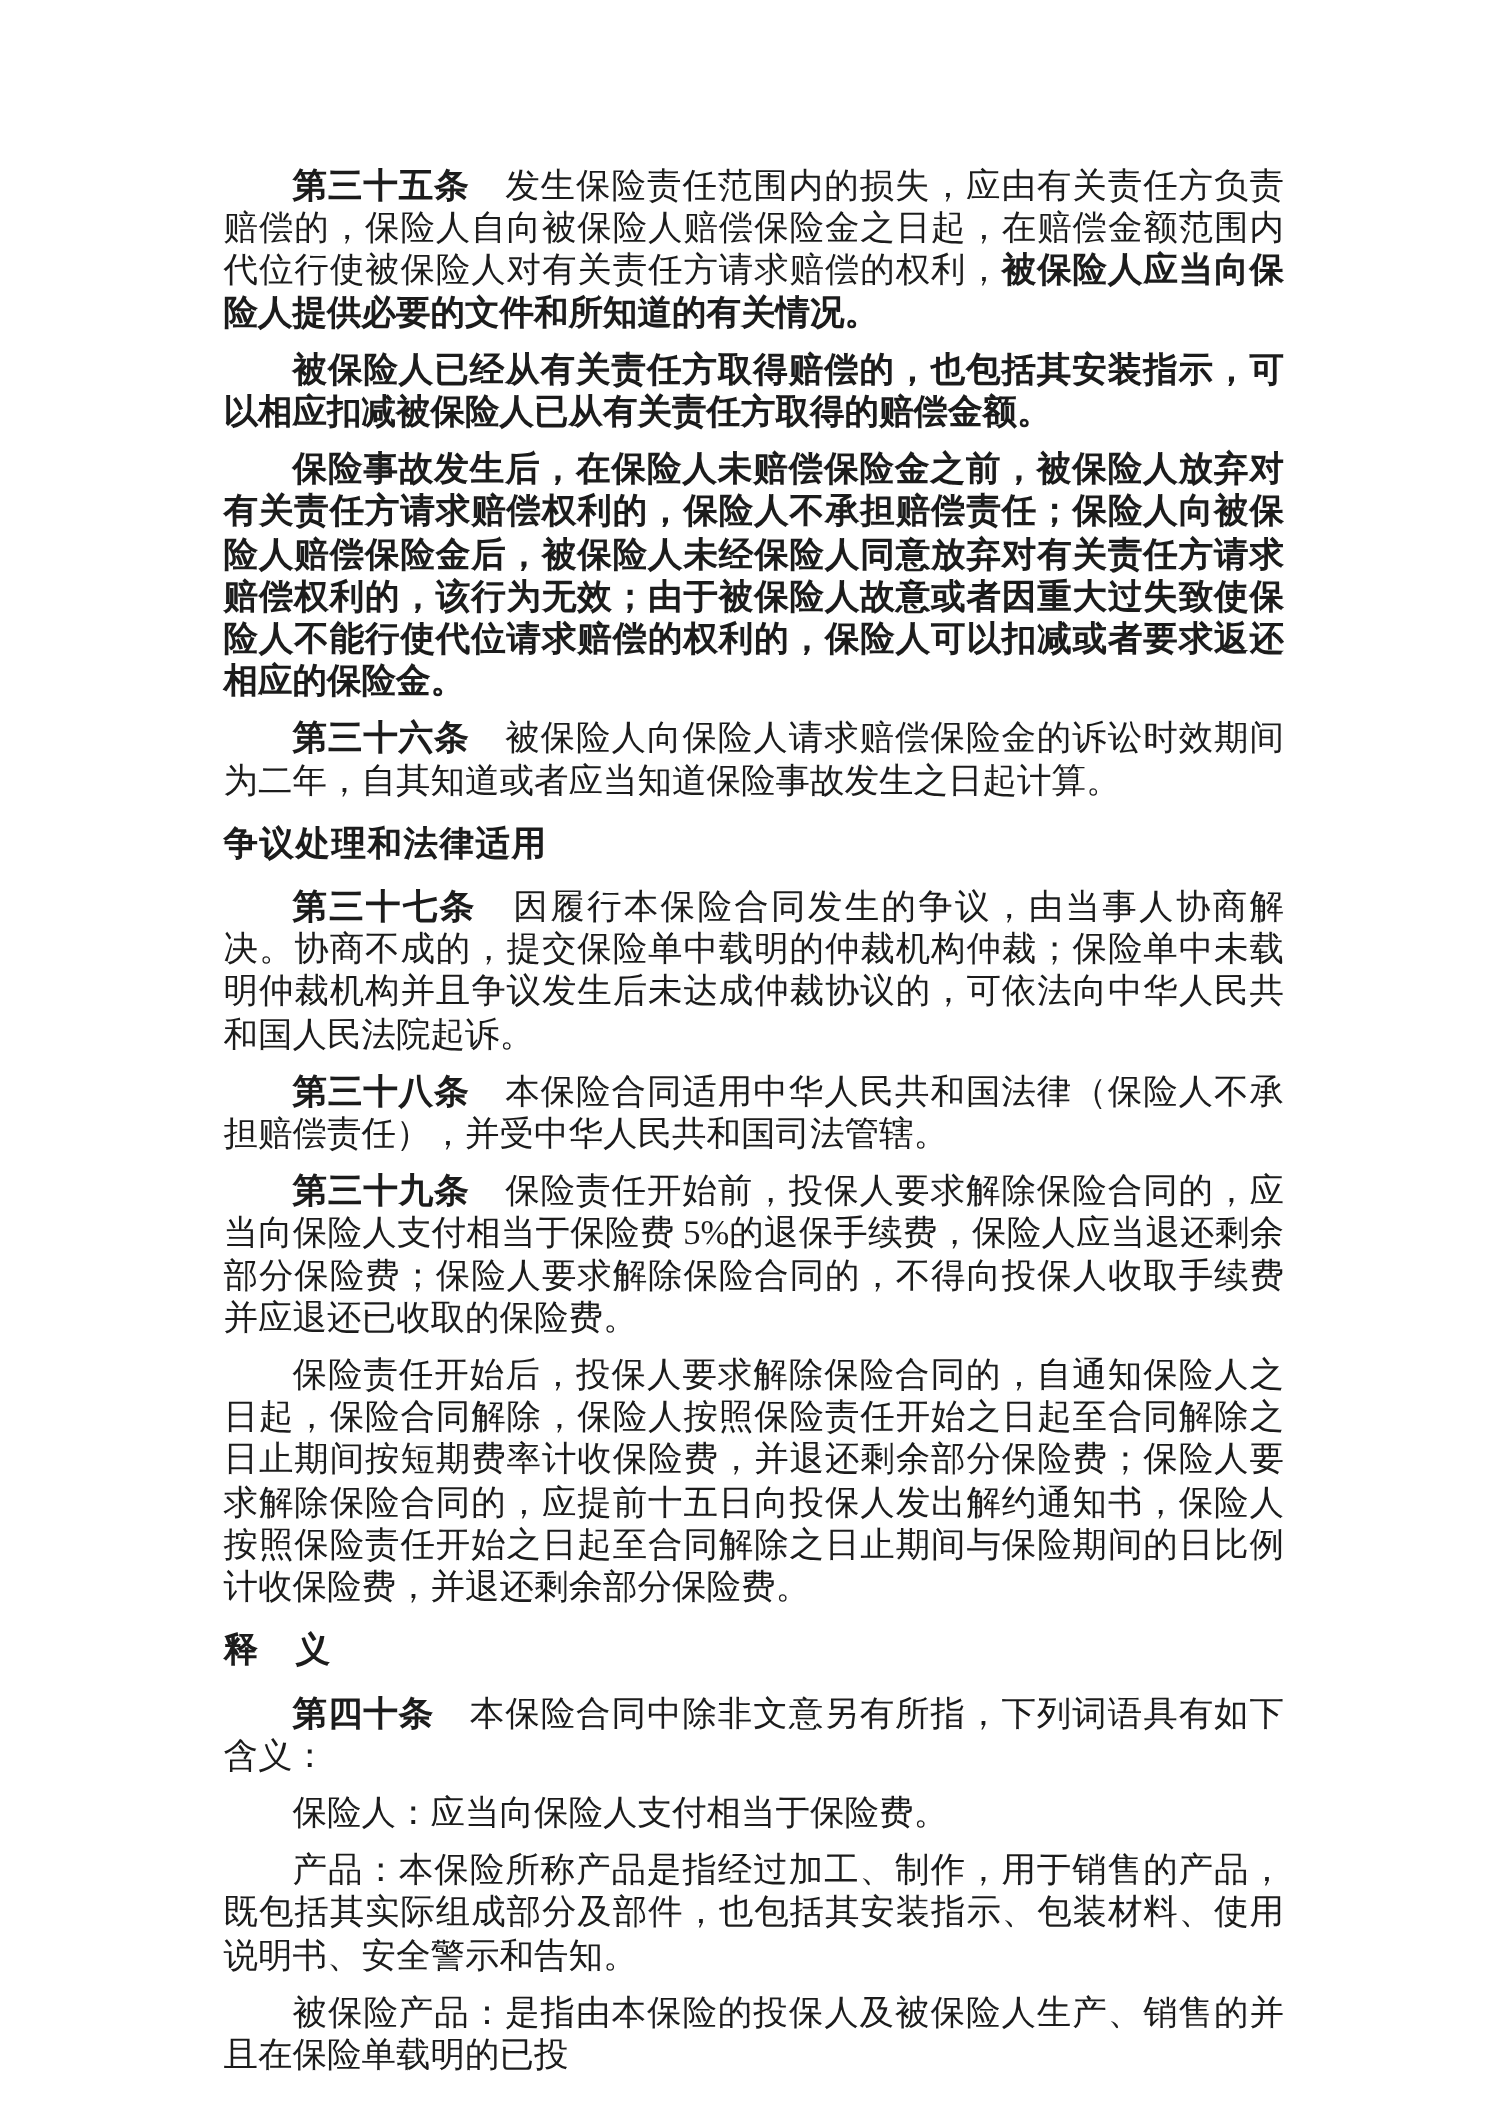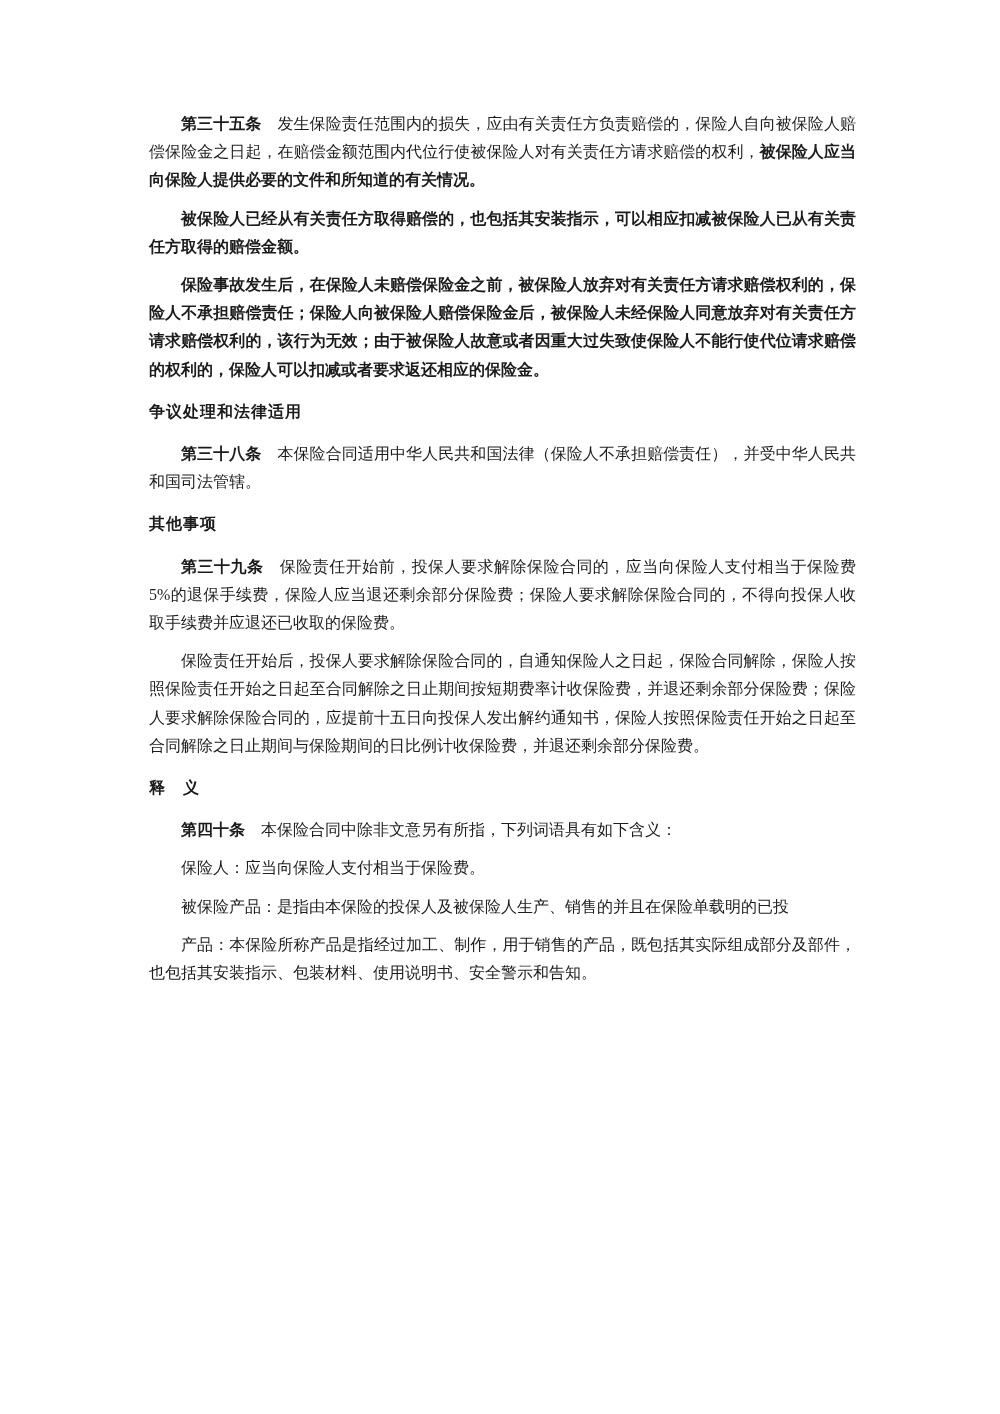--- a/index.html
+++ b/index.html
@@ -15,21 +15,21 @@
     background: #ffffff;
     overflow: hidden;
     box-sizing: border-box;
   }
   .content {
     position: absolute;
     left: 149px;
     top: 110px;
     width: 707px;
     font-family: "Liberation Serif", "DejaVu Serif", serif;
-    font-size: 16px;
+    font-size: 23px;
     line-height: 28.2px;
     color: #1c1c1c;
     text-align: justify;
   }
   .para {
     margin: 0 0 10px 0;
     text-indent: 2em;
   }
   .para .bold {
     font-weight: bold;
@@ -46,24 +46,25 @@
   }
 </style>
 </head>
 <body>
 
 <div class="page" style="background: rgb(255, 255, 255);">
   <div class="content" style="color: rgb(28, 28, 28);">
       <p class="para"><span class="bold">第三十五条</span><span class="regular">　发生保险责任范围内的损失，应由有关责任方负责赔偿的，保险人自向被保险人赔偿保险金之日起，在赔偿金额范围内代位行使被保险人对有关责任方请求赔偿的权利，</span><span class="bold">被保险人应当向保险人提供必要的文件和所知道的有关情况。</span></p>
       <p class="para"><span class="bold">被保险人已经从有关责任方取得赔偿的，也包括其安装指示，可以相应扣减被保险人已从有关责任方取得的赔偿金额。</span></p>
       <p class="para"><span class="bold">保险事故发生后，在保险人未赔偿保险金之前，被保险人放弃对有关责任方请求赔偿权利的，保险人不承担赔偿责任；保险人向被保险人赔偿保险金后，被保险人未经保险人同意放弃对有关责任方请求赔偿权利的，该行为无效；由于被保险人故意或者因重大过失致使保险人不能行使代位请求赔偿的权利的，保险人可以扣减或者要求返还相应的保险金。</span></p>
+      <p class="para"><span class="bold">第三十六条</span><span class="regular">　被保险人向保险人请求赔偿保险金的诉讼时效期间为二年，自其知道或者应当知道保险事故发生之日起计算。</span></p>
       <div class="heading">争议处理和法律适用</div>
+      <p class="para"><span class="bold">第三十七条</span><span class="regular">　因履行本保险合同发生的争议，由当事人协商解决。协商不成的，提交保险单中载明的仲裁机构仲裁；保险单中未载明仲裁机构并且争议发生后未达成仲裁协议的，可依法向中华人民共和国人民法院起诉。</span></p>
       <p class="para"><span class="bold">第三十八条</span><span class="regular">　本保险合同适用中华人民共和国法律（保险人不承担赔偿责任），并受中华人民共和国司法管辖。</span></p>
-      <div class="heading">其他事项</div>
       <p class="para"><span class="bold">第三十九条</span><span class="regular">　保险责任开始前，投保人要求解除保险合同的，应当向保险人支付相当于保险费 5%的退保手续费，保险人应当退还剩余部分保险费；保险人要求解除保险合同的，不得向投保人收取手续费并应退还已收取的保险费。</span></p>
       <p class="para"><span class="regular">保险责任开始后，投保人要求解除保险合同的，自通知保险人之日起，保险合同解除，保险人按照保险责任开始之日起至合同解除之日止期间按短期费率计收保险费，并退还剩余部分保险费；保险人要求解除保险合同的，应提前十五日向投保人发出解约通知书，保险人按照保险责任开始之日起至合同解除之日止期间与保险期间的日比例计收保险费，并退还剩余部分保险费。</span></p>
       <div class="heading">释　义</div>
       <p class="para"><span class="bold">第四十条</span><span class="regular">　本保险合同中除非文意另有所指，下列词语具有如下含义：</span></p>
       <p class="para"><span class="regular">保险人：应当向保险人支付相当于保险费。</span></p>
+      <p class="para"><span class="regular">产品：本保险所称产品是指经过加工、制作，用于销售的产品，既包括其实际组成部分及部件，也包括其安装指示、包装材料、使用说明书、安全警示和告知。</span></p>
       <p class="para"><span class="regular">被保险产品：是指由本保险的投保人及被保险人生产、销售的并且在保险单载明的已投</span></p>
-      <p class="para"><span class="regular">产品：本保险所称产品是指经过加工、制作，用于销售的产品，既包括其实际组成部分及部件，也包括其安装指示、包装材料、使用说明书、安全警示和告知。</span></p>
     </div>
 </div>
 
 </body></html>

